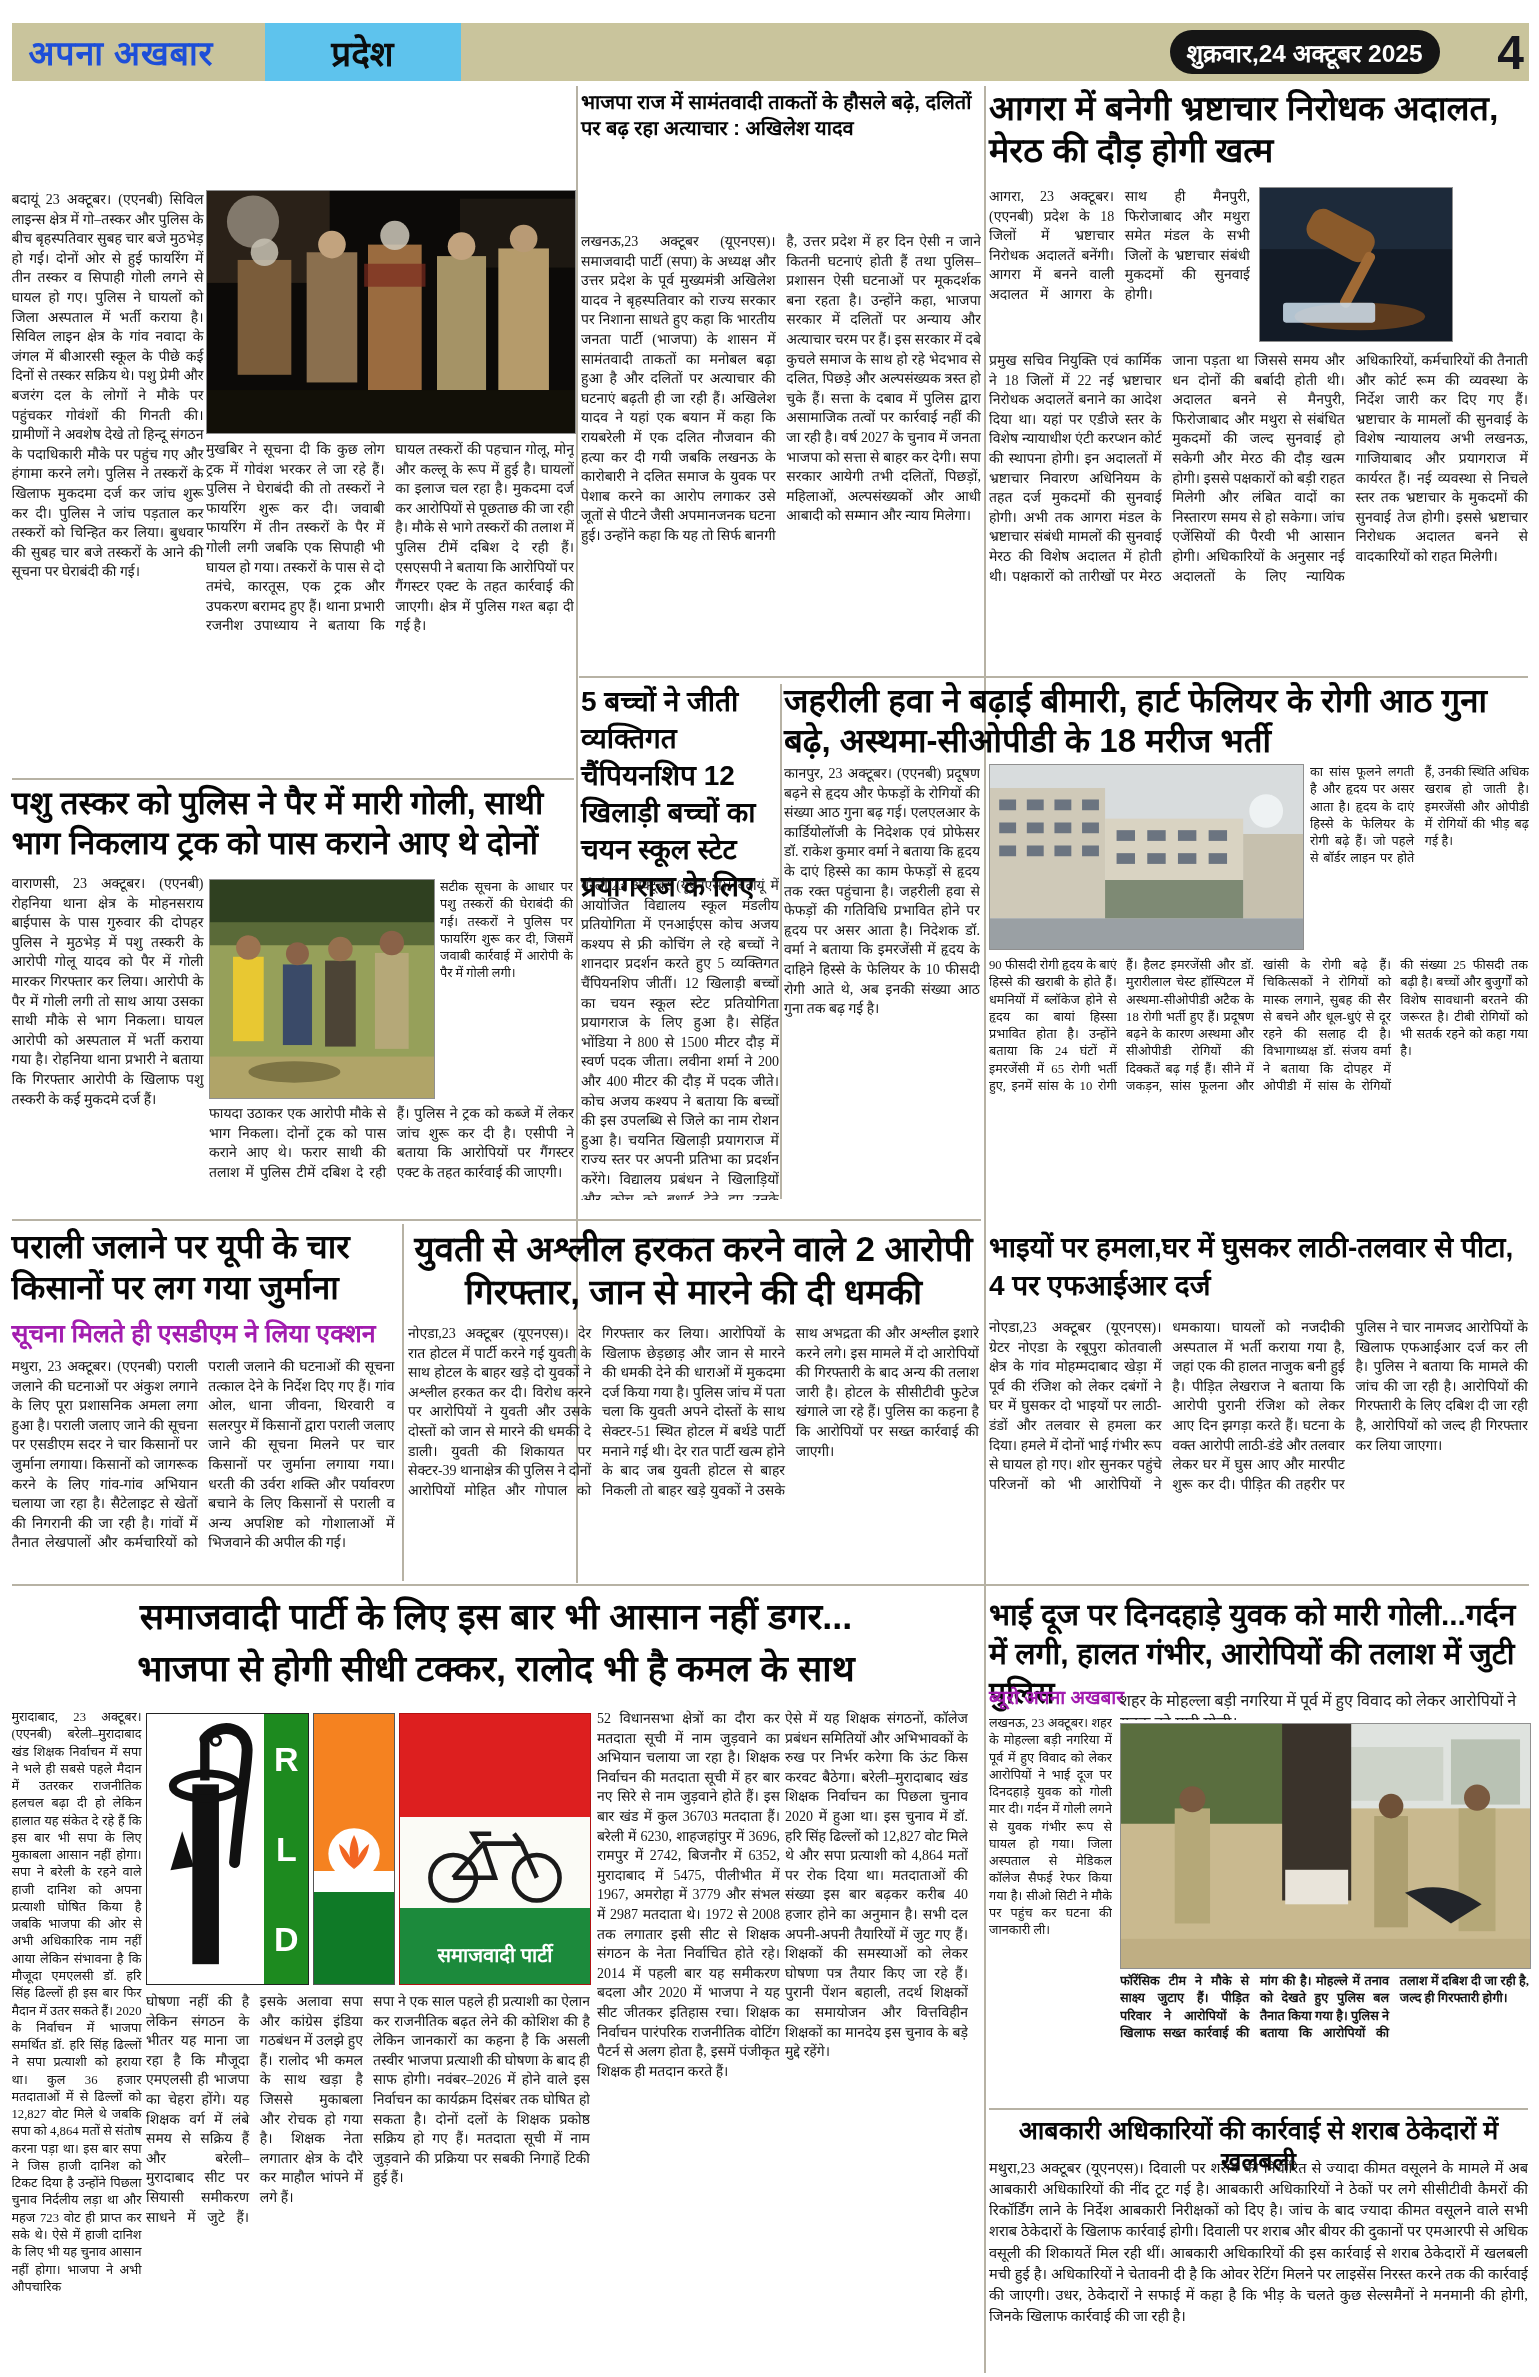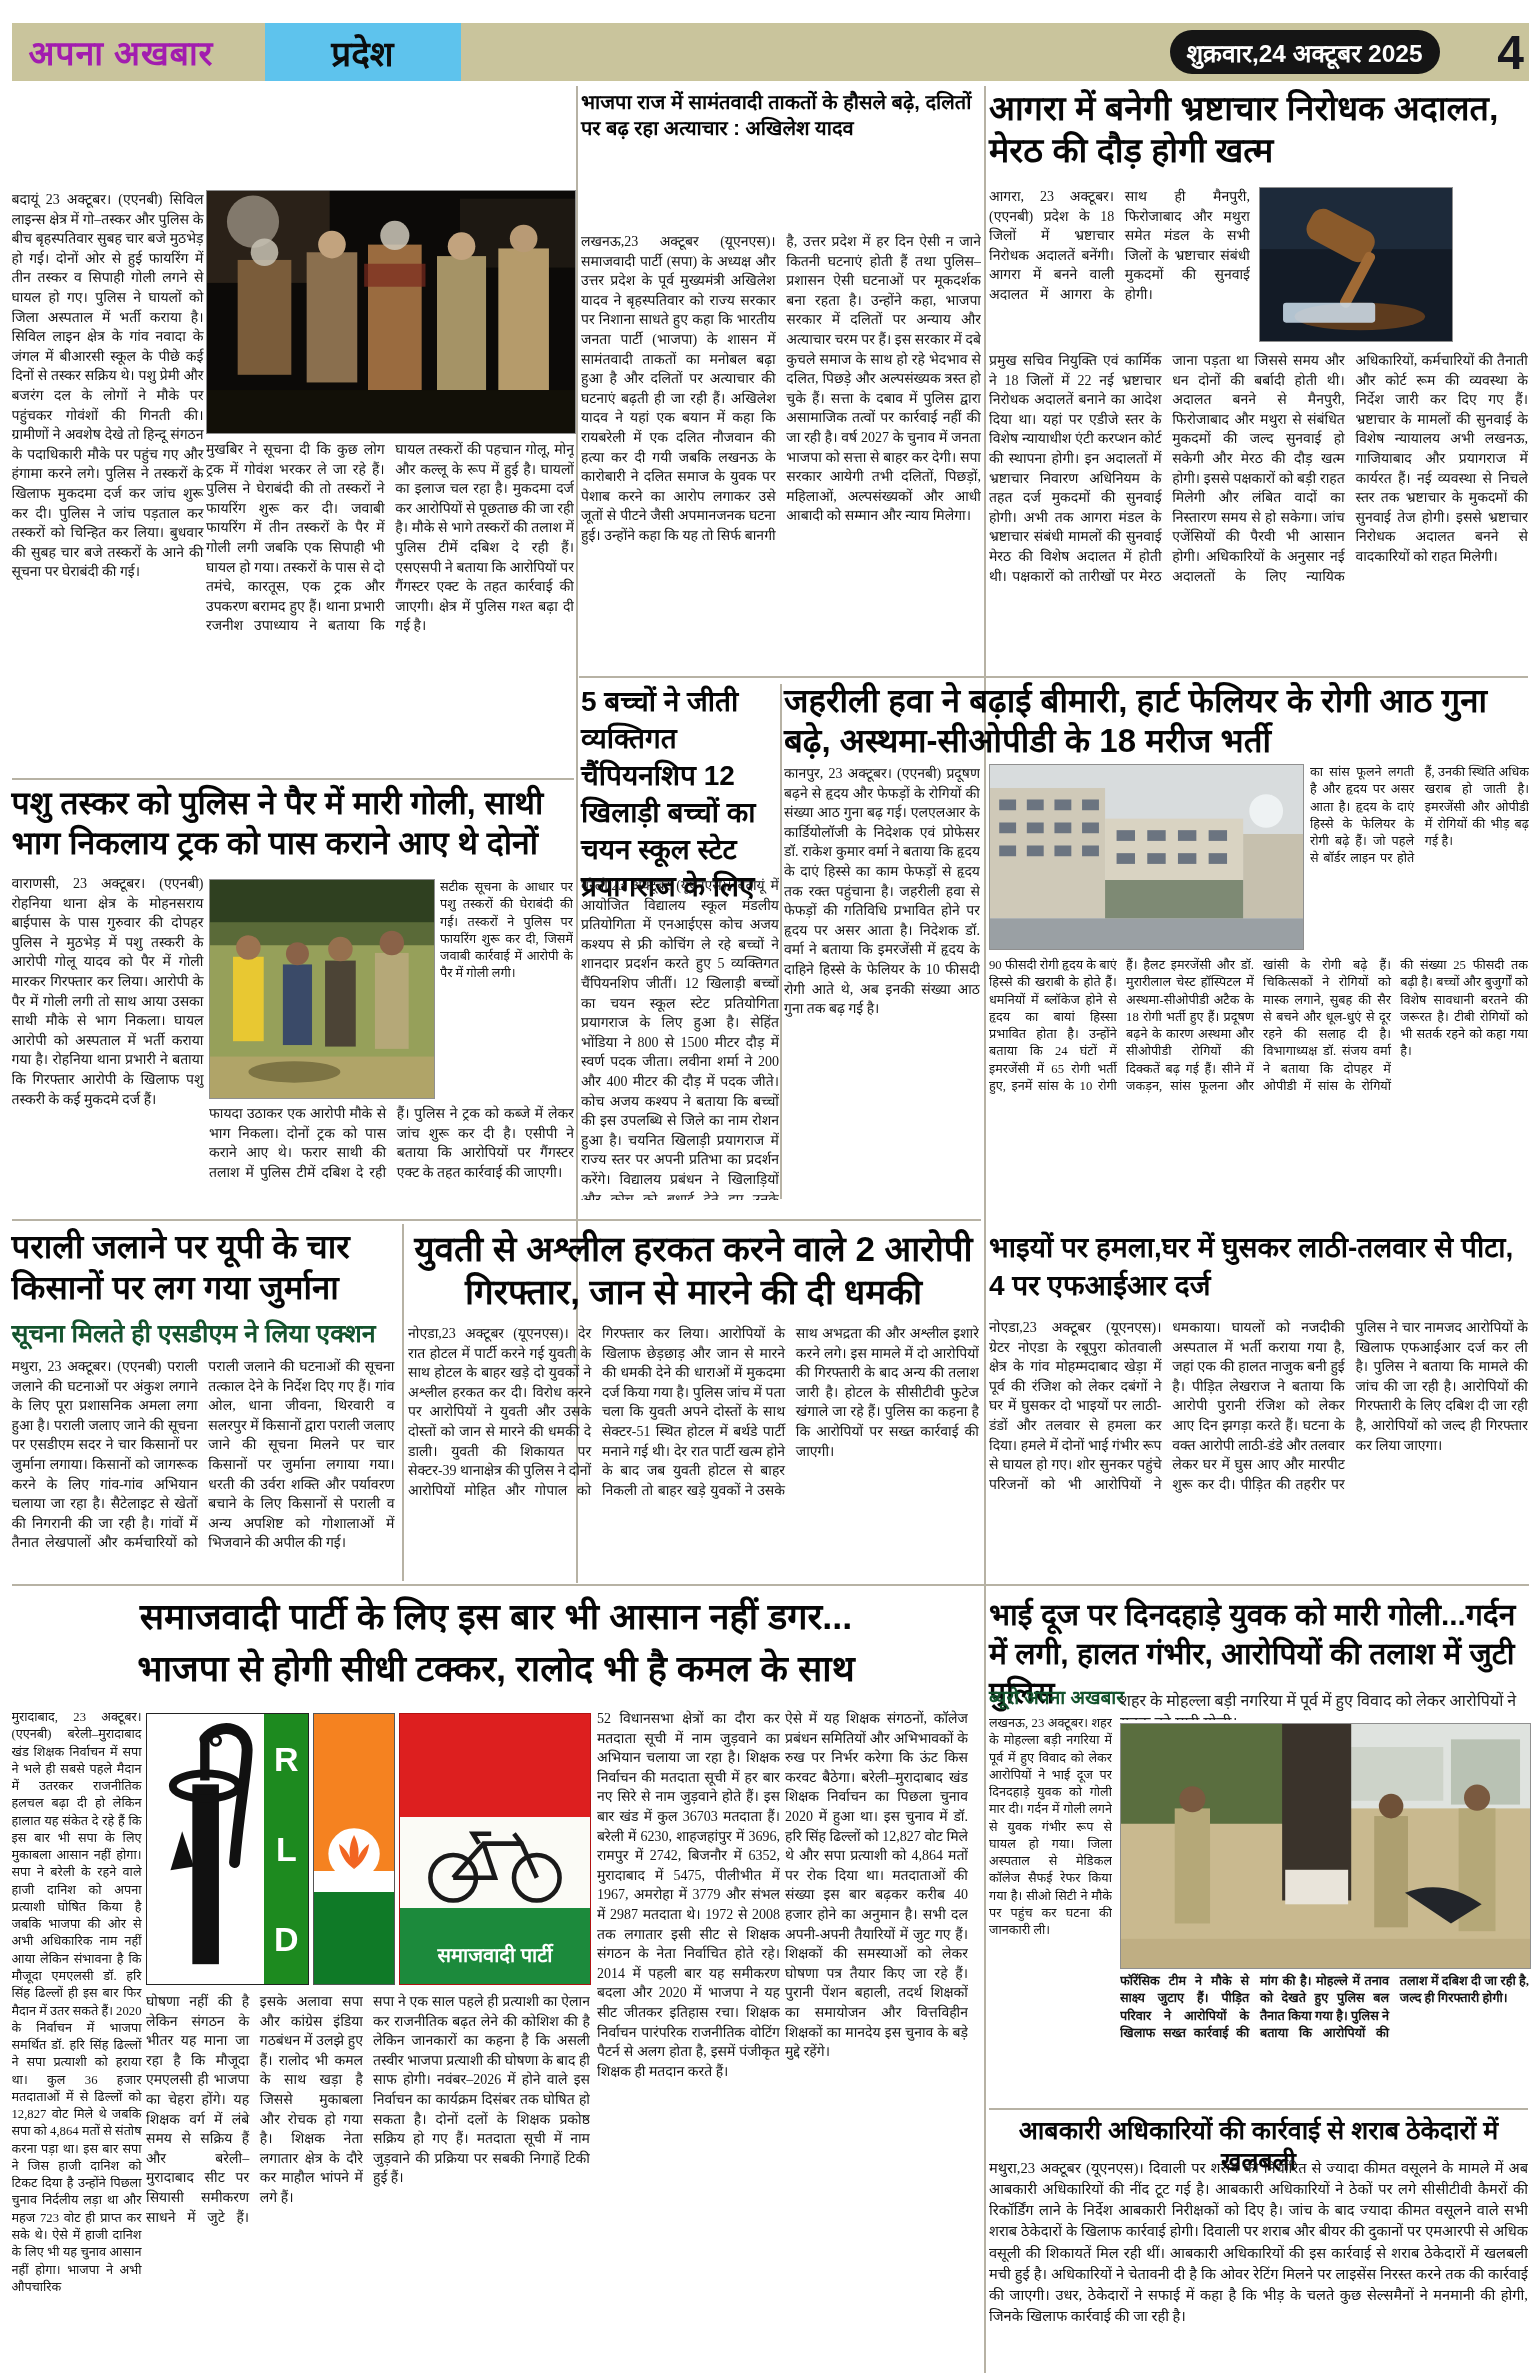--- a/index.html
+++ b/index.html
@@ -1,31 +1,31 @@
 <!DOCTYPE html>
 <html style="font-size:12.3px"><head>
 <meta charset="utf-8">
 <style>
   html,body{margin:0;padding:0;background:#e8e8e8;}
   .page{position:relative;width:1540px;height:2377px;background:#ffffff;overflow:hidden;
         font-family:"Liberation Serif","DejaVu Serif",serif;}
   .hdr{position:absolute;left:11.5px;top:23px;width:1517px;height:58px;background:#c9c49c;}
   .brand{position:absolute;left:17px;top:6.1px;font-family:"Liberation Sans",sans-serif;
-         font-weight:800;font-size:34px;color:#a21caf;letter-spacing:0.8px;}
+         font-weight:800;font-size:34px;color:#1d4ed8;letter-spacing:0.8px;}
   .section-box{position:absolute;left:253px;top:0;width:196px;height:58px;background:#5ec3ed;
          display:flex;align-items:center;justify-content:center;font-family:"Liberation Sans",sans-serif;
          font-weight:800;font-size:35px;color:#0c0c0c;}
   .date-pill{position:absolute;left:1158px;top:7px;width:270px;height:44px;background:#151515;
          border-radius:23px;display:flex;align-items:center;justify-content:center;
          font-family:"Liberation Sans",sans-serif;font-weight:800;font-size:24.5px;color:#ffffff;}
   .pageno{position:absolute;right:4.6px;top:1.5px;font-family:"Liberation Sans",sans-serif;
          font-weight:800;font-size:48px;color:#17171f;}
   .hl{position:absolute;font-family:"Liberation Sans","DejaVu Sans",sans-serif;font-weight:800;
       color:#070707;line-height:1.24;}
-  .sub{position:absolute;font-family:"Liberation Sans",sans-serif;font-weight:700;color:#14532d;}
+  .sub{position:absolute;font-family:"Liberation Sans",sans-serif;font-weight:700;color:#a21caf;}
   .bd{position:absolute;font-size:14px;line-height:1.40;text-align:justify;color:#141414;overflow:hidden;}
   .bd.narrow{font-size:12.7px;line-height:1.36;}
   .cols2{column-count:2;column-gap:10.7px;}
   .cols3{column-count:3;column-gap:10.7px;}
   .cols4{column-count:4;column-gap:9.2px;}
   .rule{position:absolute;background:#b7b2a4;}
   .ph{position:absolute;border:0.8px solid #8f8f8f;overflow:hidden;background:#ddd;}
   .ph svg{display:block;width:100%;height:100%;}
   .caption{position:absolute;font-size:16px;color:#222;text-align:left;overflow:hidden;}
   .logos{position:absolute;display:flex;gap:3.8px;}

